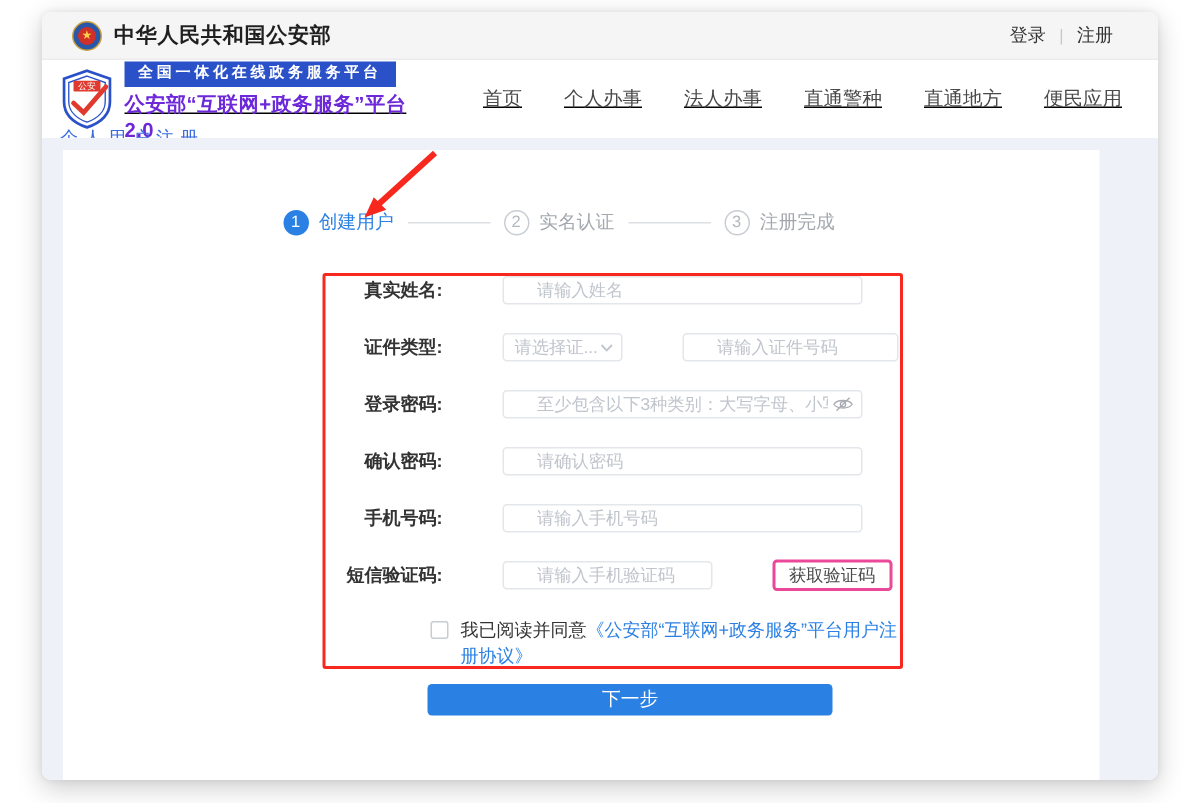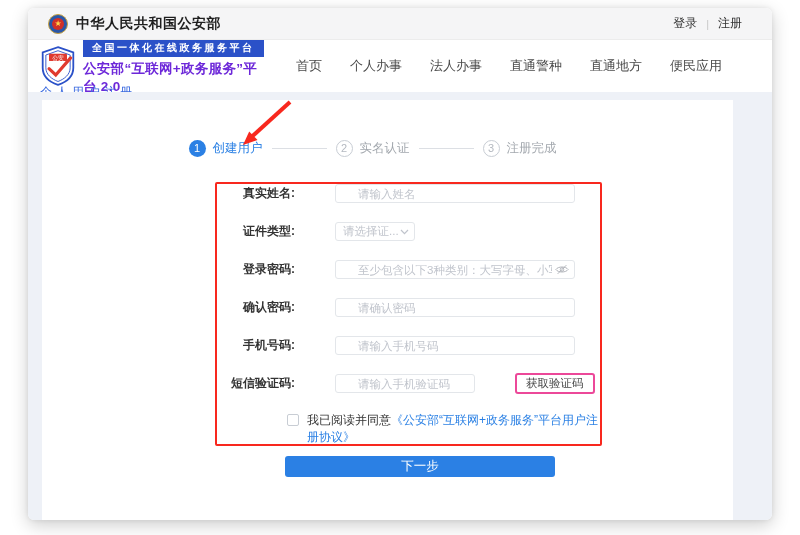--- a/index.html
+++ b/index.html
@@ -17,21 +17,21 @@
     border:1.5px solid #c9a23e; display:flex; align-items:center; justify-content:center; flex:0 0 auto; }
   .emblem .inner { width:12px; height:12px; border-radius:50%; background:#d03028;
     display:flex; align-items:center; justify-content:center; color:#ffd24a; font-size:8px; line-height:1; }
   .topbar-title { font-size:14px; font-weight:700; color:#1f1f1f; margin-left:8px; letter-spacing:.5px; }
   .topbar-right { margin-left:auto; display:flex; align-items:center; font-size:12px; color:#333; }
   .topbar-right .lnk { cursor:pointer; }
   .topbar-right .sep { color:#c8c8c8; margin:0 9px; font-size:11px; }
 
   
   .header { height:52px; background:#fff; display:flex; align-items:center;
-    padding:0 50px 0 12px; position:relative; }
+    padding:0 24px 0 12px; position:relative;text-decoration:underline; }
   .logo-wrap { display:flex; align-items:center; }
   .logo-shield { width:36px; height:42px; flex:0 0 auto; }
   .logo-text-col { margin-left:7px; }
   .banner { display:inline-block; background:#2b51c8; color:#fff; font-size:10px;
     font-weight:700; letter-spacing:2.5px; padding:2px 9px 3px; line-height:1.2; }
   .platform-title { font-size:13.5px; font-weight:700; color:#6d28d9; margin-top:3px; letter-spacing:.3px; }
   .nav { margin-left:auto; display:flex; align-items:center; }
   .nav-item { font-size:13px; color:#4a4a4a; margin-left:28px; cursor:pointer; white-space:nowrap; }
   .clipped-tab { position:absolute; left:12px; bottom:0; height:7px; overflow:hidden; }
   .clipped-tab span { font-size:12px; color:#3a6ae0; letter-spacing:4px; line-height:14px; display:block; }
@@ -164,20 +164,21 @@
         </div>
 
         <div class="frow">
           <div class="flabel">证件类型:</div>
           <div class="sel">
             <span class="sel-text">请选择证...</span>
             <svg width="9" height="6" viewBox="0 0 9 6">
               <path d="M1 1 L4.5 4.6 L8 1" fill="none" stroke="#c0c4cc" stroke-width="1.2"></path>
             </svg>
           </div>
+          <input class="tin w-cert" type="text" placeholder="请输入证件号码" style="">
         </div>
 
         <div class="frow">
           <div class="flabel">登录密码:</div>
           <div class="pwd-wrap">
             <input class="tin w-main" type="text" placeholder="至少包含以下3种类别：大写字母、小写字母、数..." style="">
             <span class="eye">
               <svg width="14" height="11" viewBox="0 0 16 12">
                 <path d="M1 6 C3.5 2.2 12.5 2.2 15 6 C12.5 9.8 3.5 9.8 1 6 Z" fill="none" stroke="#a8abb2" stroke-width="1"></path>
                 <circle cx="8" cy="6" r="2" fill="none" stroke="#a8abb2" stroke-width="1"></circle>

